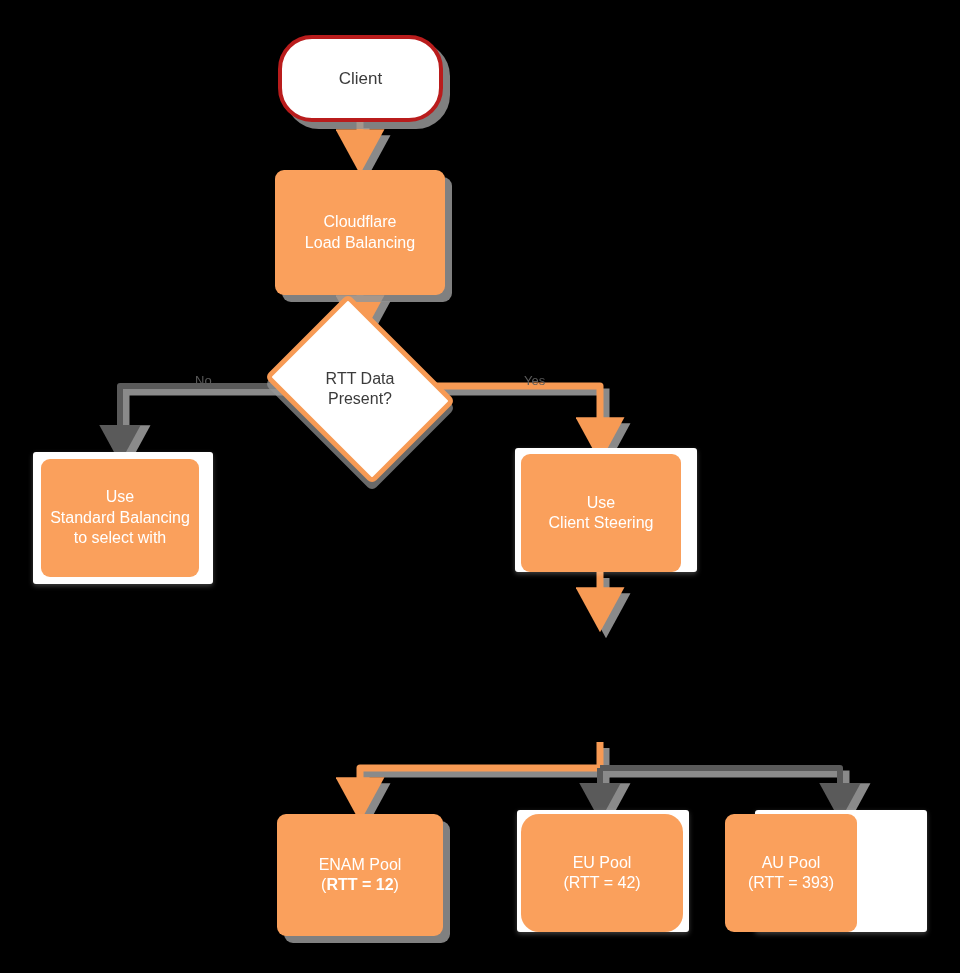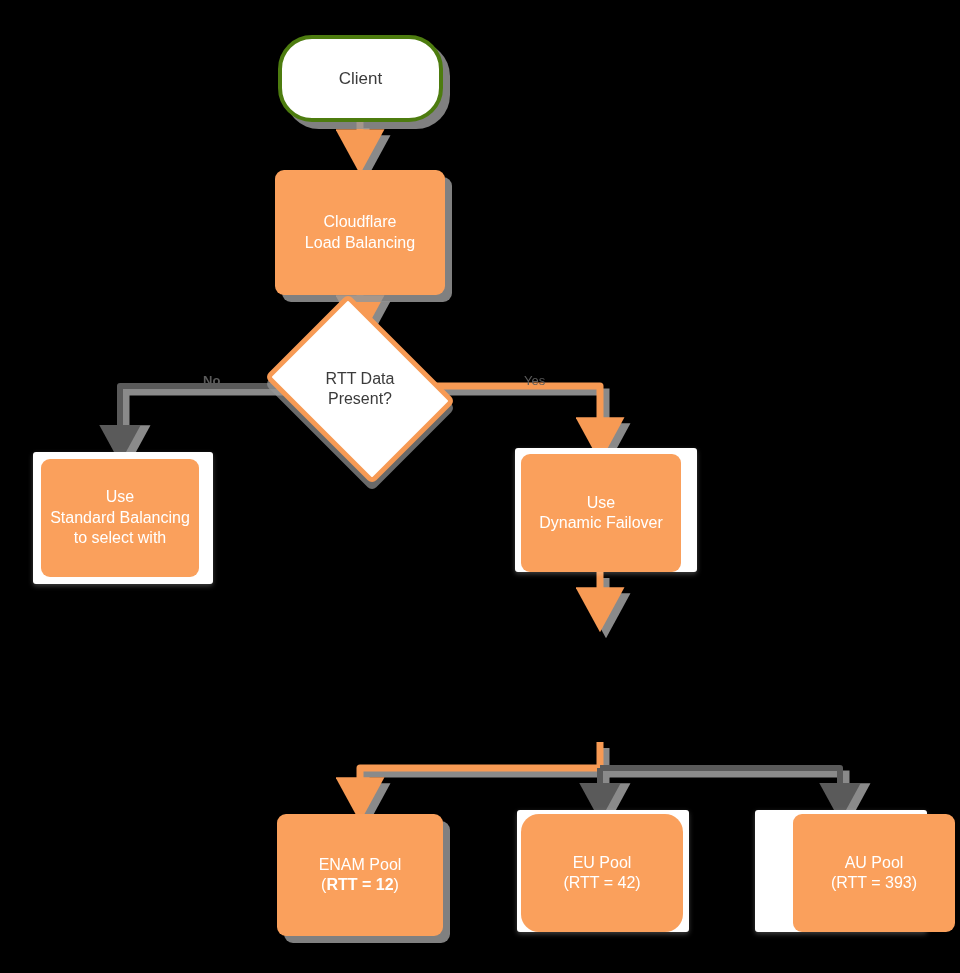--- a/index.html
+++ b/index.html
@@ -30,21 +30,21 @@
     display: flex;
     align-items: center;
     justify-content: center;
     text-align: center;
     line-height: 1.28;
     z-index: 5;
   }
   
   .n-term {
     background: #ffffff;
-    border: 4px solid #4d7c0f;
+    border: 4px solid #b91c1c;
     border-radius: 34px;
     color: #3b3b3b;
     font-size: 17px;
     box-shadow: 7px 7px 0 0 rgba(150,150,150,0.85);
   }
   
   .n-proc {
     background: #faa05c;
     border-radius: 9px;
     color: #ffffff;
@@ -139,21 +139,21 @@
       <path d="M 284,386 L 120,386 L 120,456" marker-end="url(#arrGray)"></path>
     </g>
     <g stroke="#5a5a5a" stroke-width="6" fill="none" stroke-linejoin="round">
       <path d="M 600,768 L 600,814" marker-end="url(#arrGray)"></path>
     </g>
     <g stroke="#5a5a5a" stroke-width="6" fill="none" stroke-linejoin="round">
       <path d="M 600,768 L 840,768 L 840,814" marker-end="url(#arrGray)"></path>
     </g>
   </svg>
 
-  <div class="edge-label" style="left:203px; top:373px;font-weight:bold;">No</div>
+  <div class="edge-label" style="left:195px; top:373px;">No</div>
   <div class="edge-label" style="left:492px; top:373px;margin-left:32px;">Yes</div>
 
   <div class="node n-term" style="left:278px; top:35px; width:165px; height:87px;">
     <span>Client</span>
   </div>
 
   <div class="node n-proc" style="left:275px; top:170px; width:170px; height:125px;">
     <span>
       <span class="nl">Cloudflare</span>
       <span class="nl">Load Balancing</span>
@@ -176,21 +176,21 @@
       <span class="nl">Standard Balancing</span>
       <span class="nl">to select with</span>
     </span>
   </div>
 
   <div class="plate" style="left:515px; top:448px; width:182px; height:124px;"></div>
 
   <div class="node n-proc" style="left:521px; top:454px; width:160px; height:118px; box-shadow:none;">
     <span>
       <span class="nl">Use</span>
-      <span class="nl">Dynamic Failover</span>
+      <span class="nl">Client Steering</span>
     </span>
   </div>
 
 
   <div class="node n-proc" style="left:277px; top:814px; width:166px; height:122px;">
     <span>
       <span class="nl">ENAM Pool</span>
       <span class="nl"><span>(</span><span class="bold">RTT = 12</span><span>)</span></span>
     </span>
   </div>
@@ -199,20 +199,20 @@
 
   <div class="node n-proc" style="left:521px; top:814px; width:162px; height:118px; box-shadow:none;border-radius:18px;">
     <span>
       <span class="nl">EU Pool</span>
       <span class="nl">(RTT = 42)</span>
     </span>
   </div>
 
   <div class="plate" style="left:755px; top:810px; width:172px; height:122px;"></div>
 
-  <div class="node n-proc" style="left:793px; top:814px; width:162px; height:118px; box-shadow:none;text-align:center;">
+  <div class="node n-proc" style="left:725px; top:814px; width:132px; height:118px; box-shadow:none;text-align:center;">
     <span>
       <span class="nl">AU Pool</span>
       <span class="nl">(RTT = 393)</span>
     </span>
   </div>
 
 </div>
 
 </body></html>

